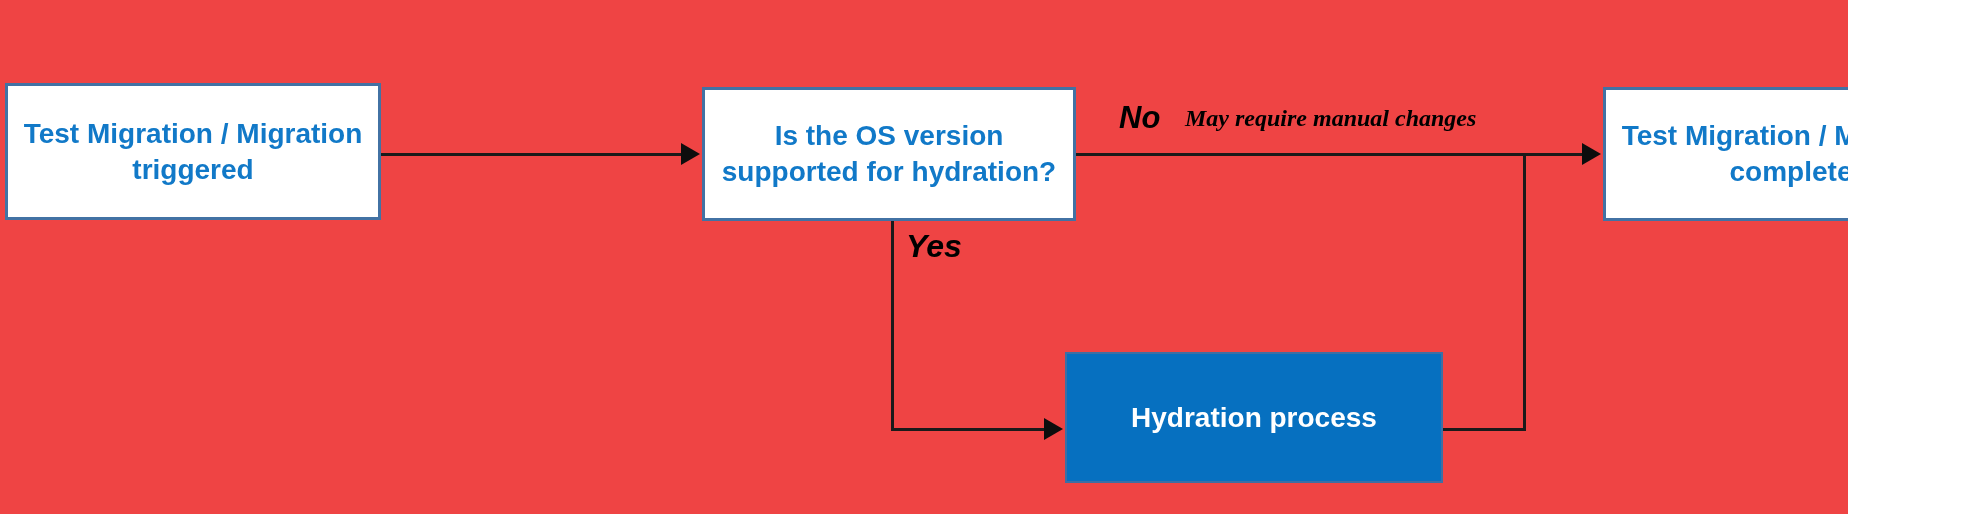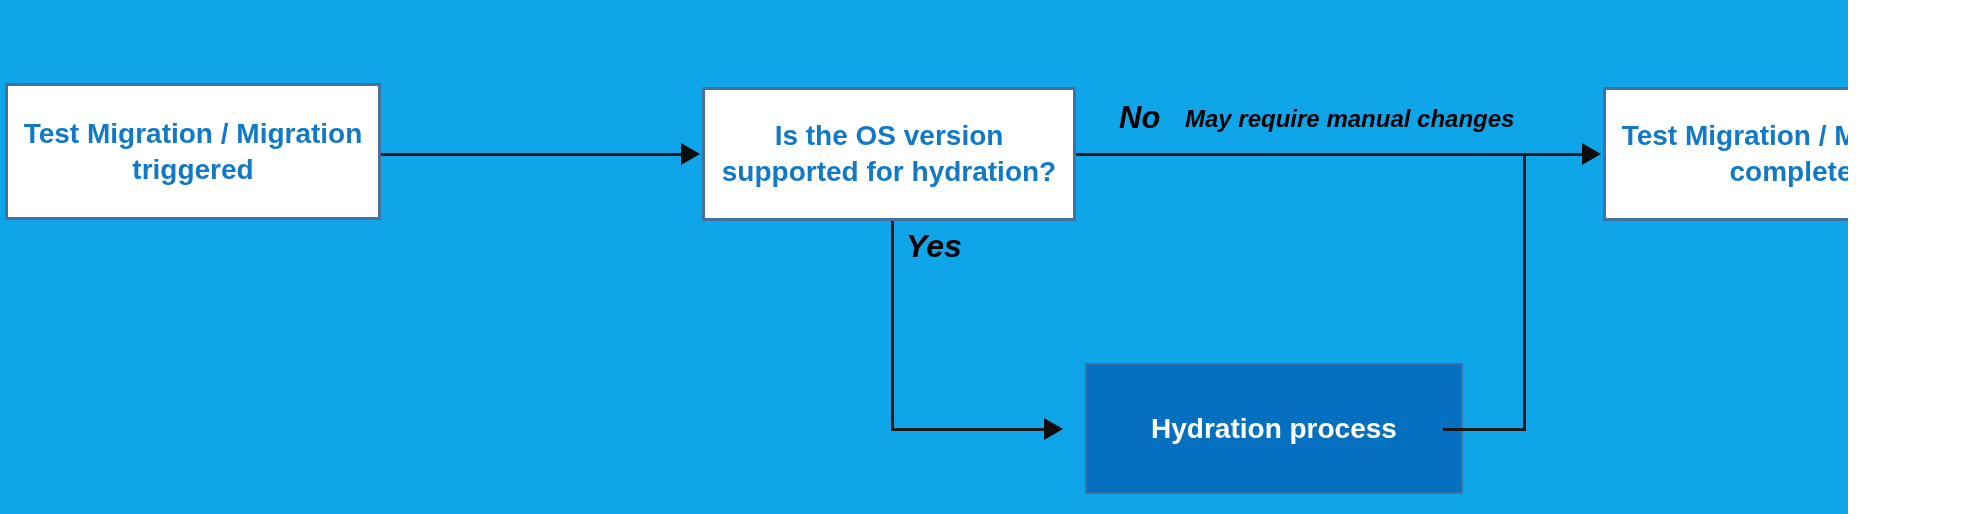--- a/index.html
+++ b/index.html
@@ -8,21 +8,21 @@
     padding: 0;
     background: #ffffff;
   }
   body {
     font-family: "Liberation Sans", sans-serif;
   }
   #canvas {
     position: relative;
     width: 1848px;
     height: 514px;
-    background: #0ea5e9;
+    background: #ef4444;
     overflow: hidden;
   }
 
   
   .node {
     position: absolute;
     box-sizing: border-box;
     display: flex;
     align-items: center;
     justify-content: center;
@@ -47,21 +47,21 @@
     background: #0670C0;
     border: 2px solid #3E6FA3;
     color: #ffffff;
     font-weight: bold;
     font-size: 28px;
   }
 
   
   #node-start       { left: 5px;    top: 83px;  width: 376px; height: 137px; }
   #node-decision    { left: 702px;  top: 87px;  width: 374px; height: 134px; }
-  #node-hydration   { left: 1065px; top: 363px; width: 378px; height: 131px; margin-left: 20px; }
+  #node-hydration   { left: 1065px; top: 352px; width: 378px; height: 131px; }
   #node-complete    { left: 1603px; top: 87px;  width: 376px; height: 134px; }
 
   
   .line-h {
     position: absolute;
     height: 0;
     border-top: 3px solid #1a1a1a;
   }
   .line-v {
     position: absolute;
@@ -96,21 +96,21 @@
 
   
   .edge-label {
     position: absolute;
     color: #000000;
     font-weight: bold;
     font-style: italic;
     white-space: nowrap;
   }
   #label-no    { left: 1096px; top: 100px; font-size: 31px; margin-left: 23px; }
-  #label-note  { left: 1185px; top: 105px; font-size: 24px; }
+  #label-note  { left: 1185px; top: 105px; font-size: 24px; font-family: Liberation Serif, serif; }
   #label-yes   { left: 906px;  top: 228px; font-size: 32px; }
 </style>
 </head>
 <body>
 
 <div id="canvas">
 
   <div class="node process-open" id="node-start">
     <span class="node-text">Test Migration / Migration
 triggered</span>

